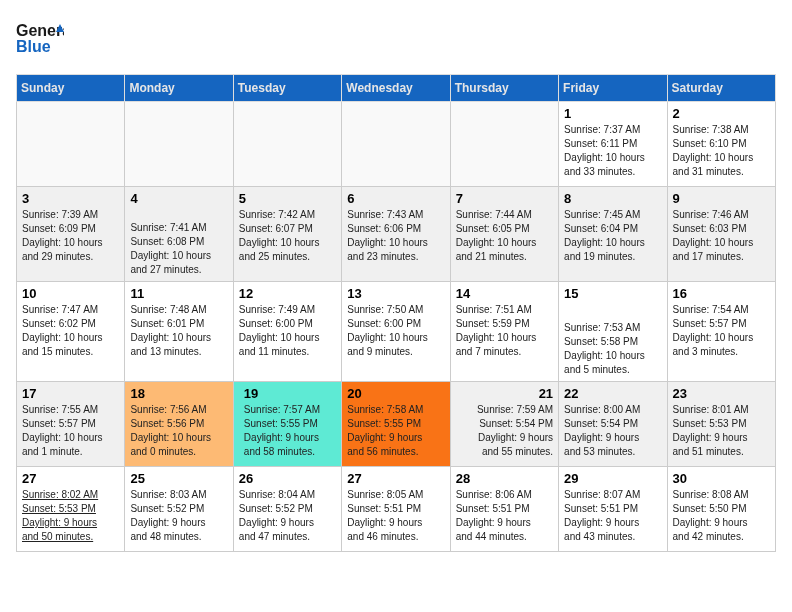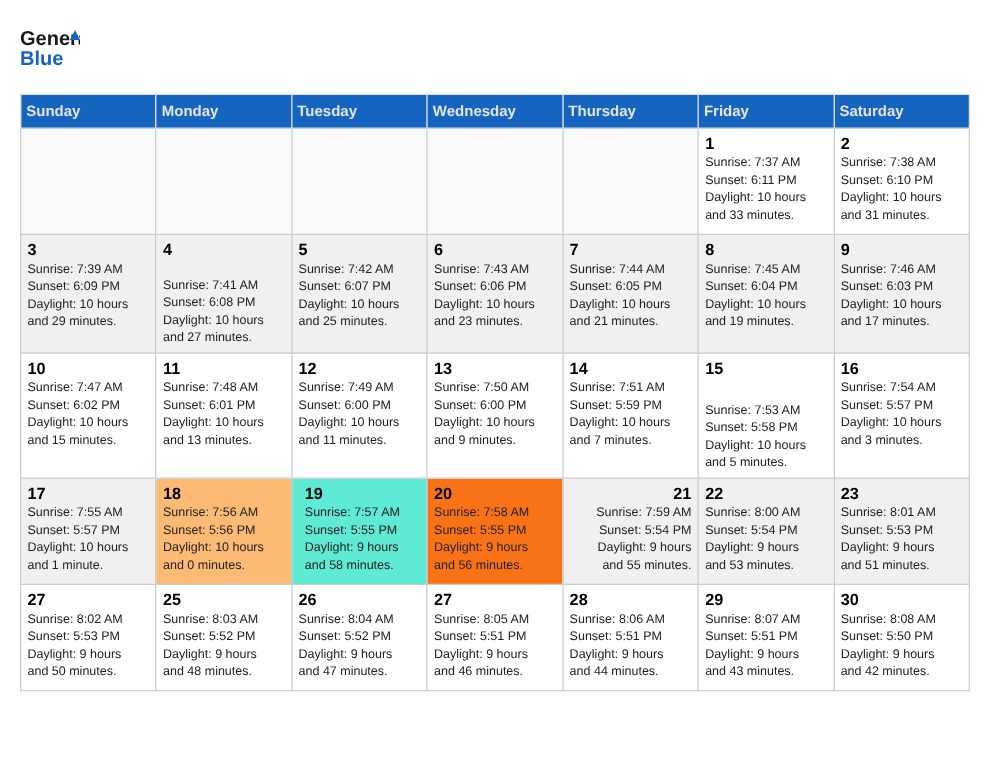--- a/index.html
+++ b/index.html
@@ -278,21 +278,21 @@
           <span class="day-num">23</span>
           <div class="day-info" style="white-space: pre-line;">Sunrise: 8:01 AM
 Sunset: 5:53 PM
 Daylight: 9 hours
 and 51 minutes.</div>
         </td>
       </tr>
       <tr>
         <td>
           <span class="day-num">27</span>
-          <div class="day-info" style="white-space: pre-line;">Sunrise: 8:02 AM
+          <div class="day-info" style="white-space: pre-line; text-decoration: underline;">Sunrise: 8:02 AM
 Sunset: 5:53 PM
 Daylight: 9 hours
 and 50 minutes.</div>
         </td>
         <td>
           <span class="day-num">25</span>
           <div class="day-info" style="white-space: pre-line;">Sunrise: 8:03 AM
 Sunset: 5:52 PM
 Daylight: 9 hours
 and 48 minutes.</div>

